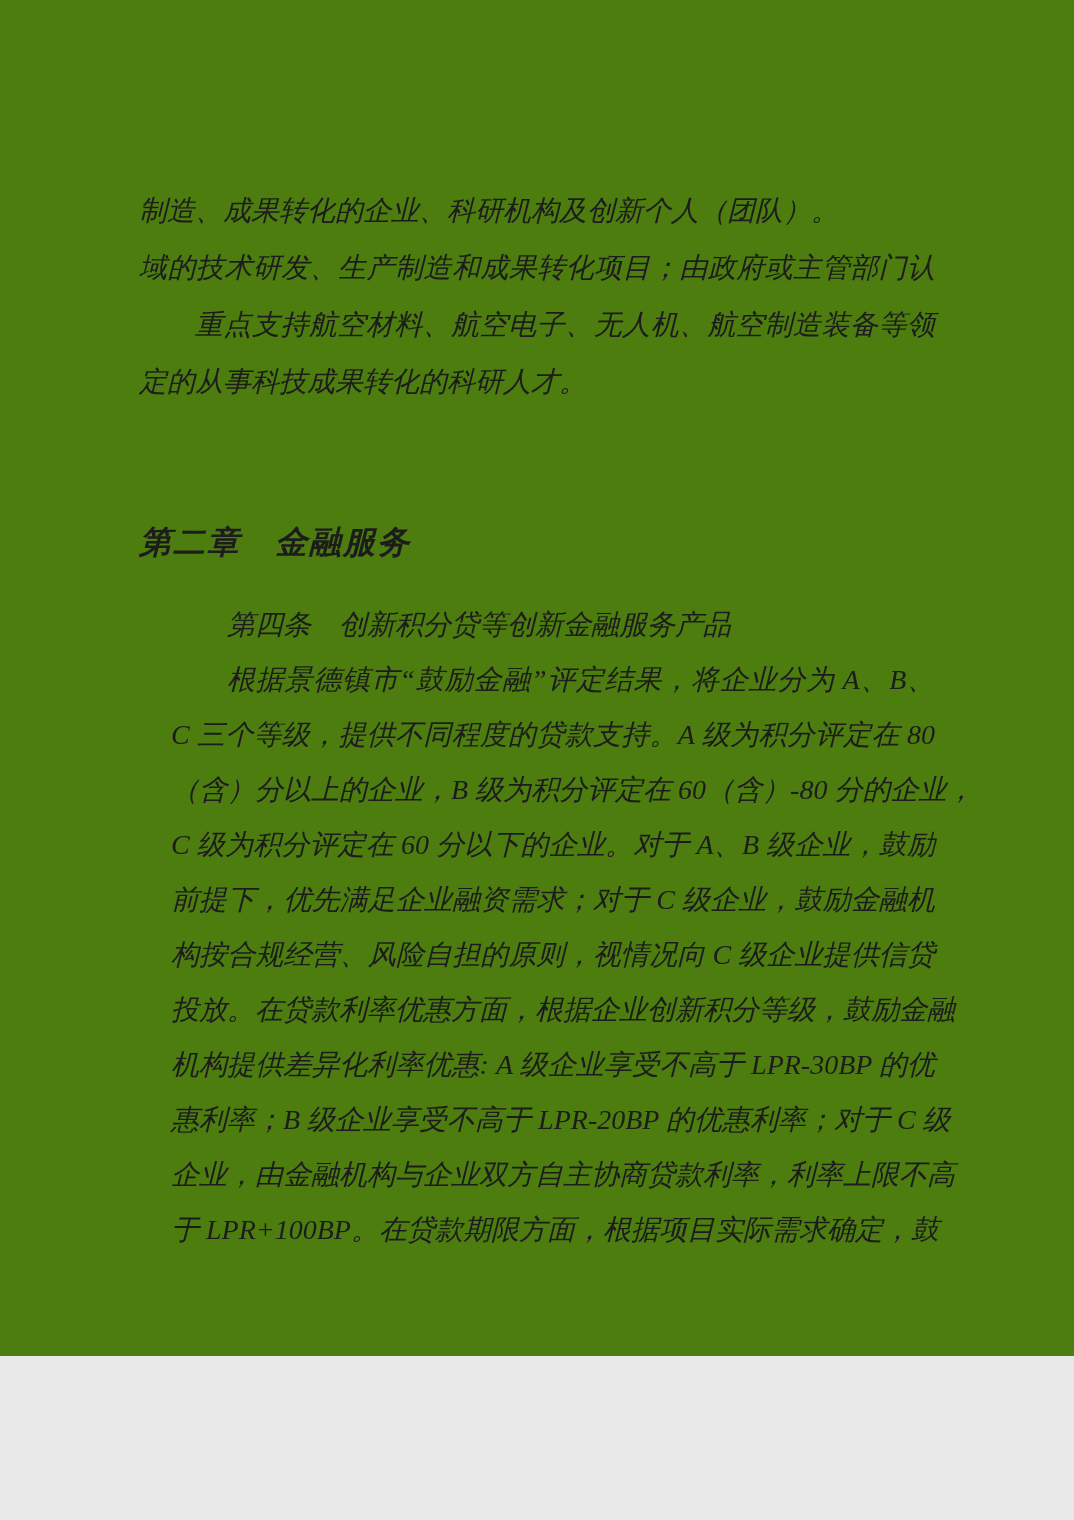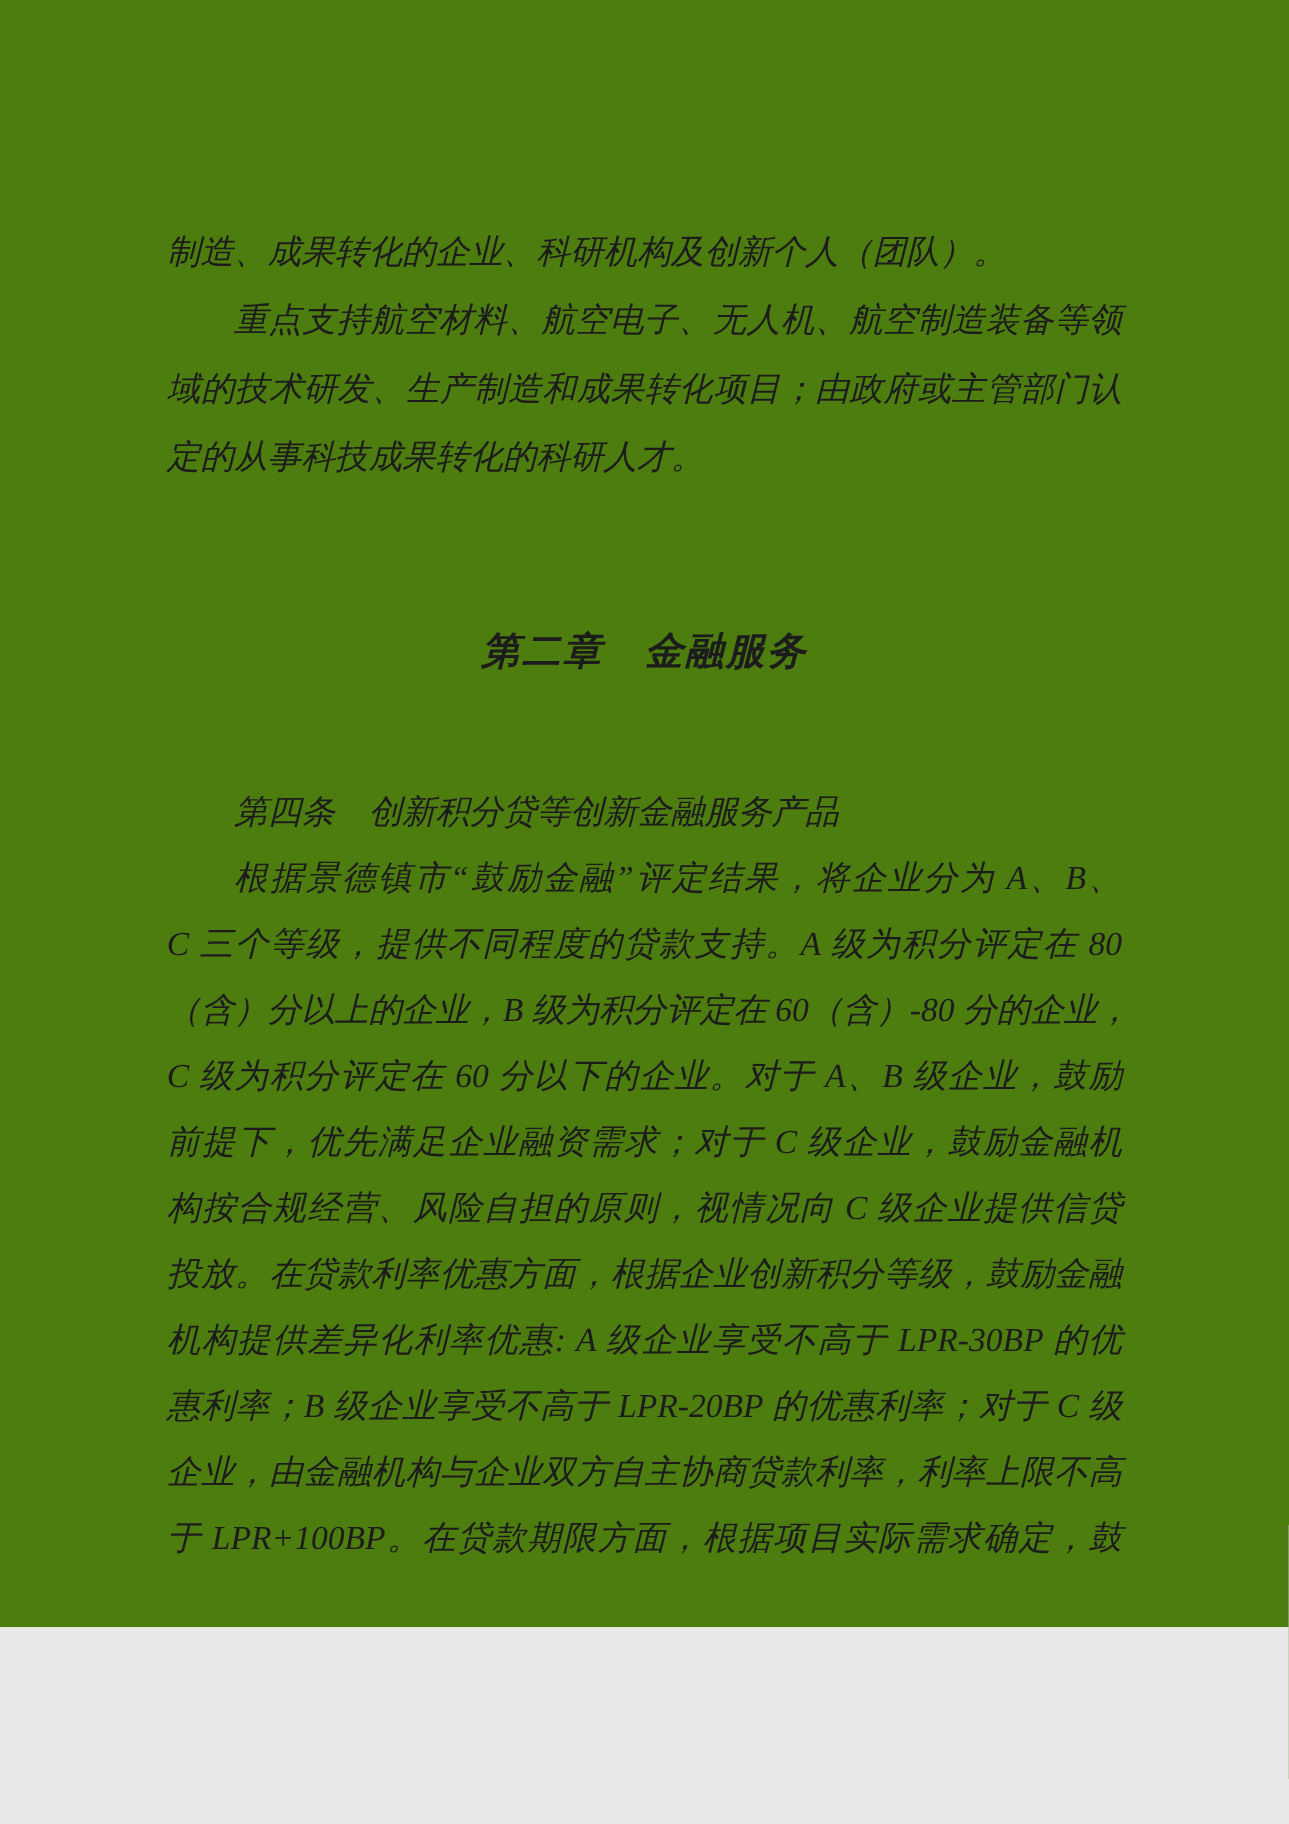--- a/index.html
+++ b/index.html
@@ -22,39 +22,39 @@
     position: absolute;
     left: 139px;
     right: 139px;
     font-size: 28px;
   }
   .sec1 {
     top: 182px;
     line-height: 57px;
   }
   .sec2 {
-    top: 650px;
+    top: 597px;
     line-height: 55px;
+    margin-left: 32px;
   }
   .ln {
     white-space: nowrap;
   }
   .ln.indent {
     text-indent: 56px;
   }
   .ln.jf {
     text-align: justify;
     text-align-last: justify;
   }
   .chapter-title {
     position: absolute;
     left: 139px;
     right: 139px;
     top: 522px;
-    text-align: center;
     font-family: "Liberation Sans", "DejaVu Sans", sans-serif;
     font-weight: bold;
     font-size: 32px;
     line-height: 40px;
     letter-spacing: 2px;
   }
   .footer {
     position: absolute;
     right: 144px;
     top: 1358px;
@@ -63,22 +63,22 @@
     letter-spacing: 2px;
   }
 </style>
 </head>
 <body>
 
 <div class="page">
 
   <div class="text-block sec1">
     <div class="ln">制造、成果转化的企业、科研机构及创新个人（团队）。</div>
+    <div class="ln jf">域的技术研发、生产制造和成果转化项目；由政府或主管部门认</div>
     <div class="ln indent jf">重点支持航空材料、航空电子、无人机、航空制造装备等领</div>
-    <div class="ln jf">域的技术研发、生产制造和成果转化项目；由政府或主管部门认</div>
     <div class="ln">定的从事科技成果转化的科研人才。</div>
   </div>
 
   <div class="chapter-title">第二章　金融服务</div>
 
   <div class="text-block sec2">
     <div class="ln indent">第四条　创新积分贷等创新金融服务产品</div>
     <div class="ln indent jf">根据景德镇市“鼓励金融”评定结果，将企业分为 A、B、</div>
     <div class="ln jf">C 三个等级，提供不同程度的贷款支持。A 级为积分评定在 80</div>
     <div class="ln jf">（含）分以上的企业，B 级为积分评定在 60（含）-80 分的企业，</div>

